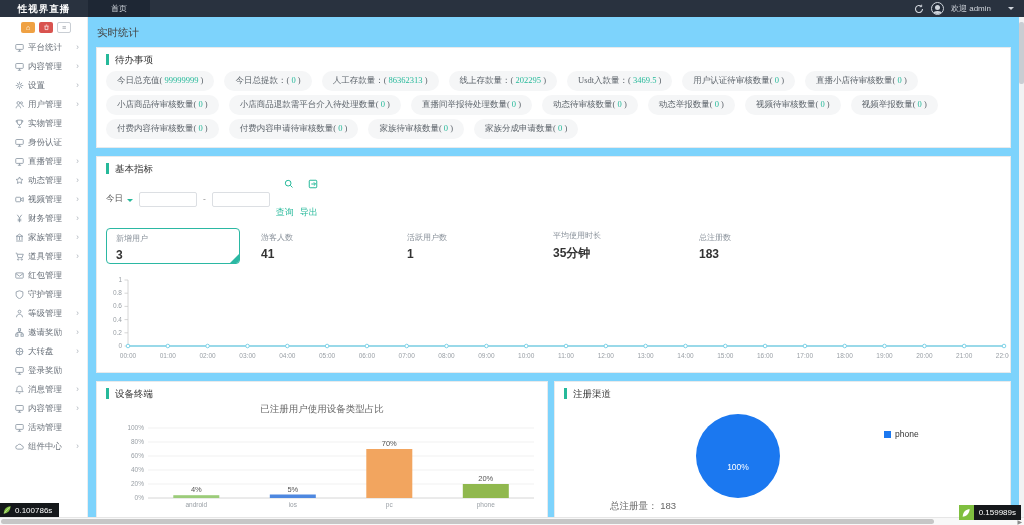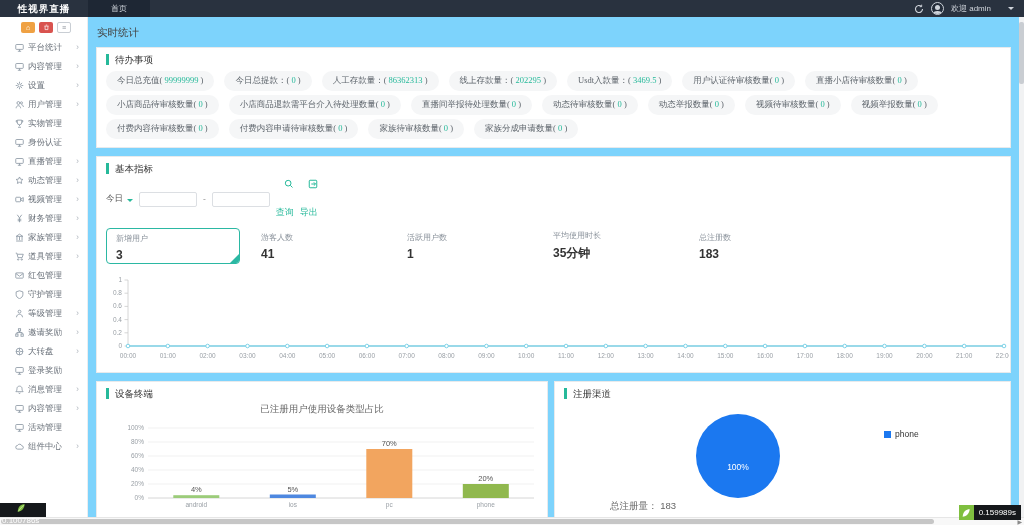--- a/index.html
+++ b/index.html
@@ -75,21 +75,21 @@
   .bottom-row { display:flex; gap:6px; margin:0 8px; }
   .anchor-panel { width:298px; height:60px; }
   .influencer-panel { width:300px; height:60px; }
   .rich-panel { flex:1; height:60px; }
   
   .vscroll { position:absolute; right:0; top:17px; width:5px; height:500px; background:#f1f2f3; z-index:40; }
   .vscroll .thumb { width:5px; height:62px; margin-top:5px; background:#c9cdd2; border-radius:2px; }
   .hscroll { position:absolute; left:0; bottom:0; width:1024px; height:8px; background:#f8f8f8; border-top:1px solid #e6e6e6; z-index:50; display:flex; align-items:center; }
   .hscroll .thumb { width:933px; height:5px; background:#c6c6c6; border-radius:3px; margin-left:1px; }
   .hscroll .h-arrow { margin-left:auto; margin-right:2px; font-size:6px; color:#8a8a8a; line-height:6px; }
-  .debug-left { position:absolute; left:0; top:503px; height:14px; background:#15181b; color:#fff; font-size:8px; display:flex; align-items:center; gap:3px; padding:0 7px 0 2px; z-index:60;flex-direction:column; }
+  .debug-left { position:absolute; left:0; top:503px; height:14px; background:#15181b; color:#fff; font-size:8px; display:flex; align-items:center; gap:3px; padding:0 7px 0 2px; z-index:60; }
   .debug-right { position:absolute; right:3px; top:505px; display:flex; align-items:center; z-index:60;text-align:right; }
   .leaf-box { width:15px; height:15px; background:#7fbf3f; display:flex; align-items:center; justify-content:center; }
   .debug-right .label { background:#15181b; color:#fff; font-size:8px; height:15px; display:flex; align-items:center; padding:0 5px; }
   .leaf svg { width:10px; height:10px; display:block; }
 </style>
 </head>
 <body>
 
 <div class="topbar">
   <div class="logo">性视界直播</div>

